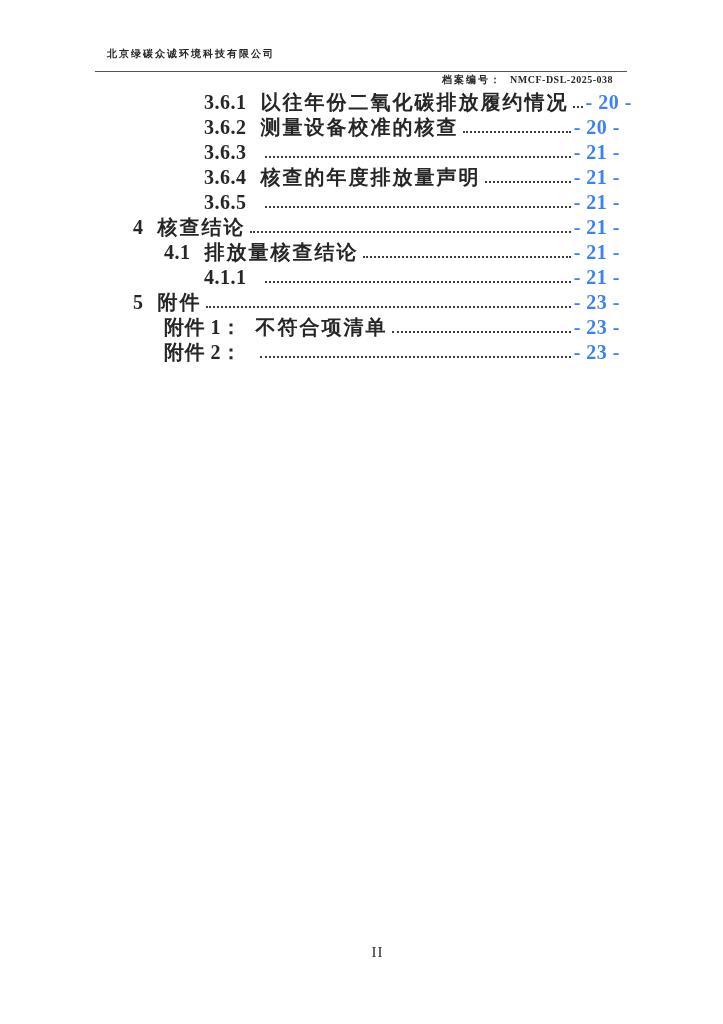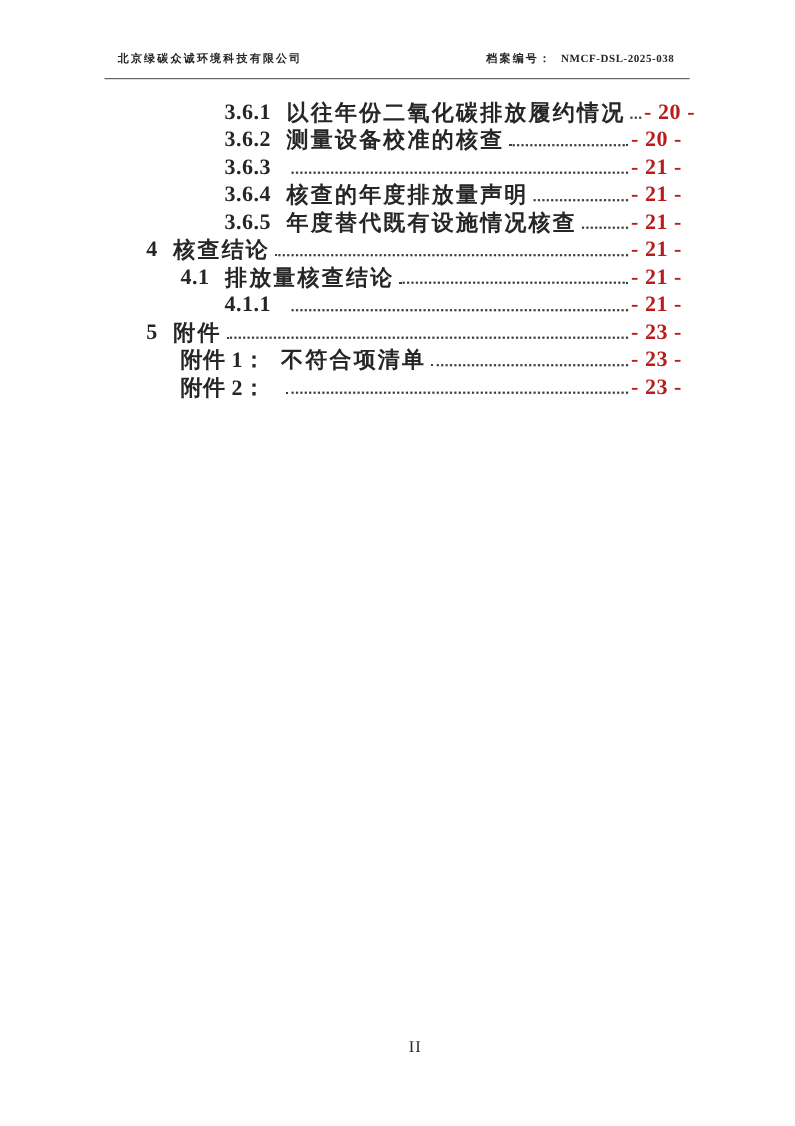--- a/index.html
+++ b/index.html
@@ -30,20 +30,21 @@
     line-height: 20px;
   }
   .hdr .company {
     padding-left: 12px;
     letter-spacing: 2px;
     white-space: nowrap;
   }
   .hdr .docref {
     padding-right: 14px;
     white-space: nowrap;
+    margin-top: 26px;
   }
   .hdr .docref .lbl { letter-spacing: 2px; margin-right: 8px; }
   .hdr .docref .no  { letter-spacing: 0.5px; }
   
   .toc {
     position: absolute;
     left: 95px;
     top: 90px;
     width: 525px;
     font-size: 20px;
@@ -58,21 +59,21 @@
   .toc-row .num   { margin-right: 14px; letter-spacing: 0.5px; }
   .toc-row .title { letter-spacing: 2px; }
   .toc-row .dots  {
     flex: 1;
     border-bottom: 2px dotted #3c3c3c;
     margin: 0 3px 0 4px;
     align-self: flex-end;
     margin-bottom: 7px;
     min-width: 10px;
   }
-  .toc-row .pg { letter-spacing: 0.5px; color: #b91c1c; }
+  .toc-row .pg { letter-spacing: 0.5px; color: #3b82f6; }
   .lv1 { padding-left: 38px; }
   .lv2 { padding-left: 69px; font-family: Liberation Serif, serif; }
   .lv3 { padding-left: 109px; }
   
   .ftr {
     position: absolute;
     left: 16px;
     top: 944px;
     width: 723px;
     text-align: center;
@@ -117,21 +118,20 @@
 
     <div class="toc-row lv3">
       <span class="num">3.6.4</span>
       <span class="title">核查的年度排放量声明</span>
       <span class="dots"></span>
       <span class="pg">- 21 -</span>
     </div>
 
     <div class="toc-row lv3">
       <span class="num">3.6.5</span>
-      <span class="title">年度替代既有设施情况核查</span>
       <span class="dots"></span>
       <span class="pg">- 21 -</span>
     </div>
 
     <div class="toc-row lv1">
       <span class="num">4</span>
       <span class="title">核查结论</span>
       <span class="dots"></span>
       <span class="pg">- 21 -</span>
     </div>

